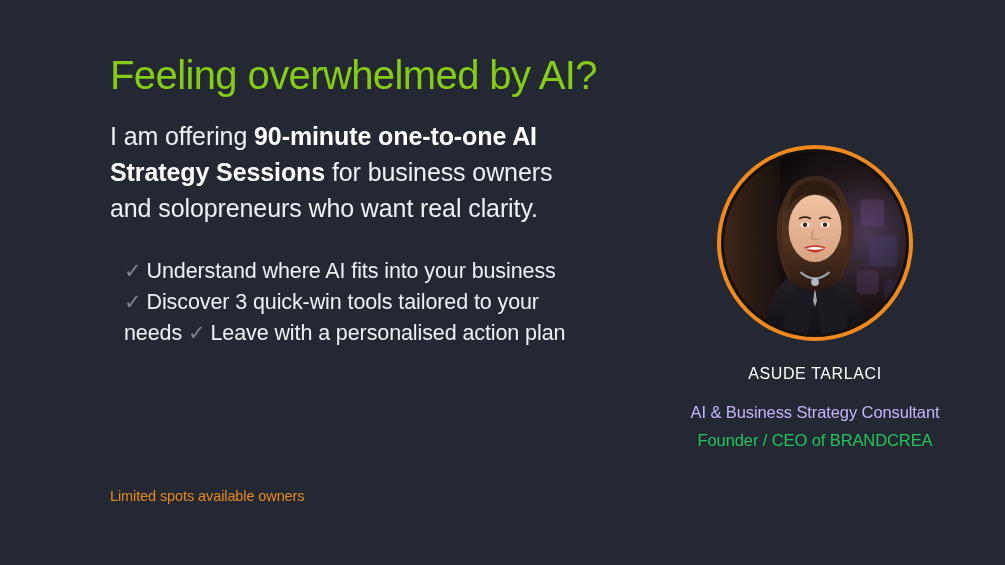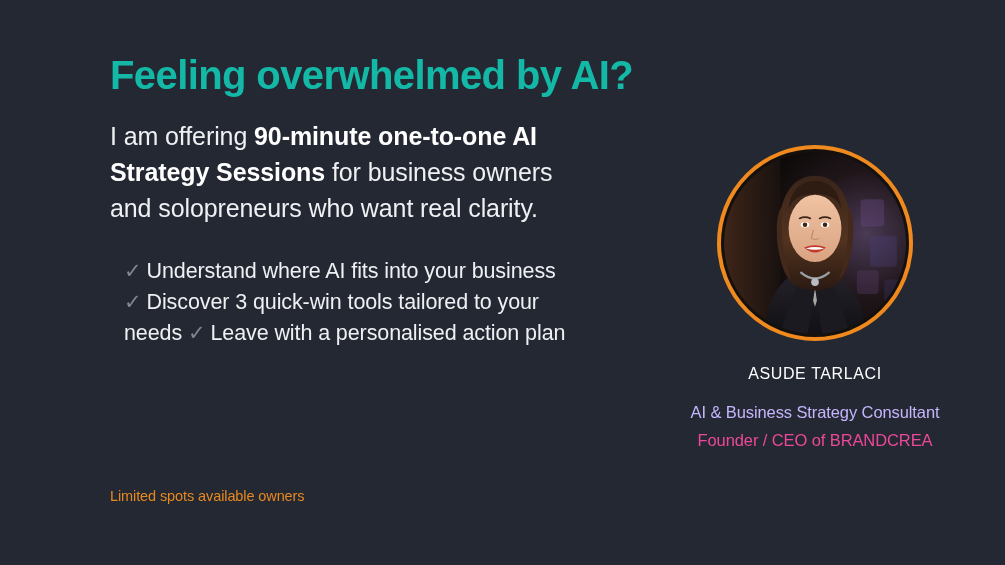--- a/index.html
+++ b/index.html
@@ -25,22 +25,22 @@
   
   .left-col {
     position: absolute;
     left: 110px;
     top: 52px;
     width: 600px;
   }
 
   .headline {
     font-size: 40px;
-    font-weight: bold;
-    color: #14b8a6;
+    font-weight: normal;
+    color: #84cc16;
     letter-spacing: -0.6px;
     line-height: 1.15;
     margin: 0;
     white-space: nowrap;
   }
 
   .subhead {
     font-size: 21px;
     font-weight: bold;
     font-style: italic;
@@ -127,21 +127,21 @@
   }
   .person-role {
     margin-top: 20px;
     font-size: 16.5px;
     color: #c4b5fd;
     letter-spacing: -0.1px;
   }
   .person-company {
     margin-top: 9px;
     font-size: 16.5px;
-    color: #ec4899;
+    color: #22c55e;
     letter-spacing: -0.1px;
   }
 </style>
 </head>
 <body>
 
 <div class="slide">
 
   <div class="left-col">
 

